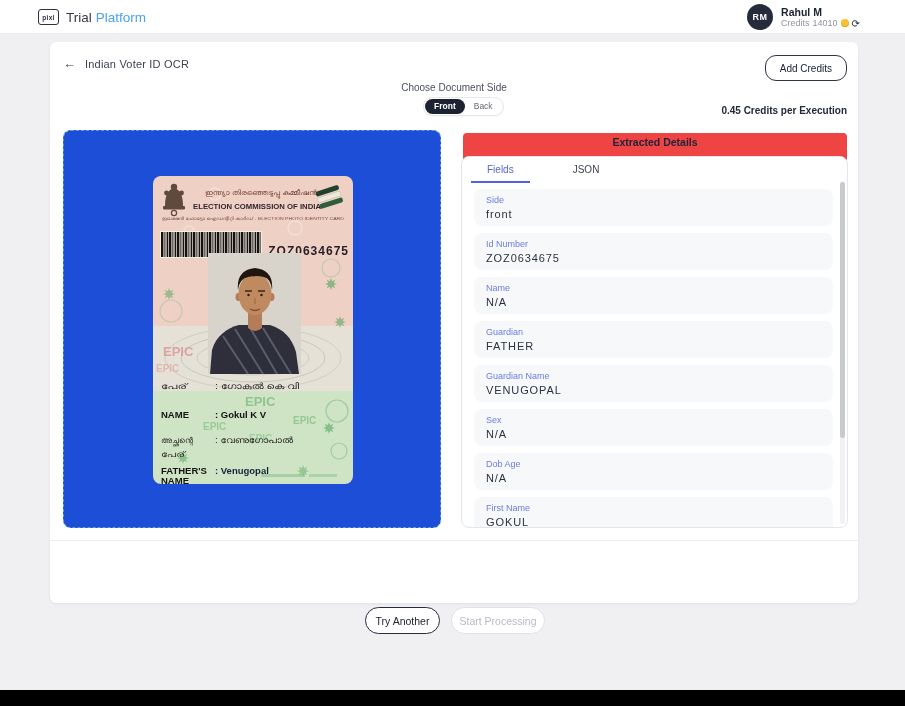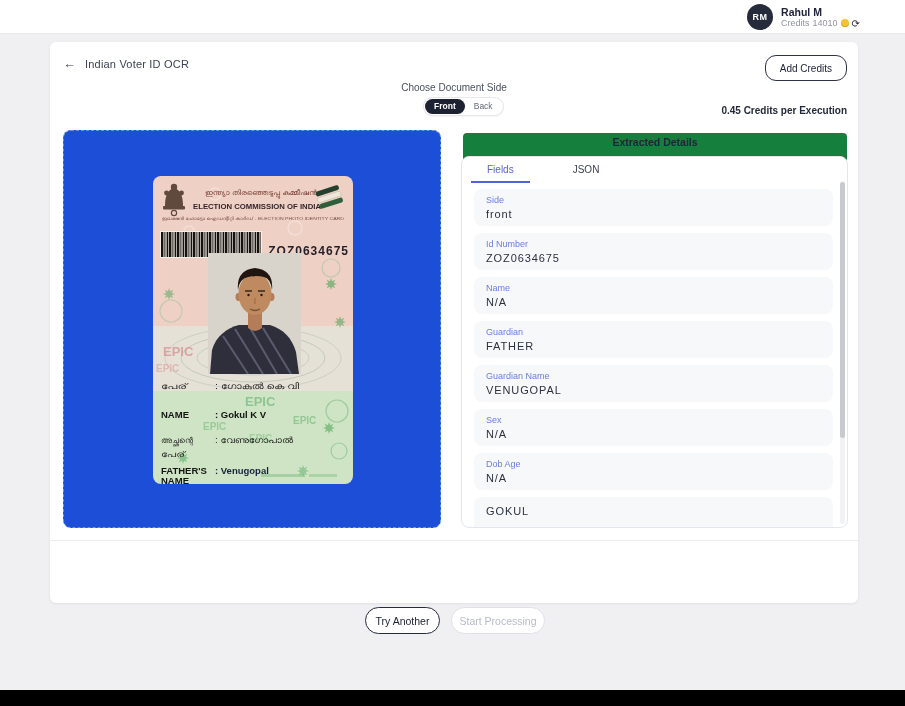--- a/index.html
+++ b/index.html
@@ -29,21 +29,21 @@
   .toggle-wrap { position:absolute; left:373px; top:55px; height:19px; display:inline-flex; align-items:center; border:1px solid #e6e6ec; border-radius:10px; background:#fff; padding:1px; box-shadow:0 1px 2px rgba(0,0,0,.04); }
   .toggle-opt { font-size:8.5px; padding:0 9px; line-height:15px; border-radius:8px; color:#666b76; cursor:pointer; }
   .toggle-opt.active { background:#1d2233; color:#fff; font-weight:bold; }
   .cost-note { position:absolute; right:11px; top:63px; font-size:10px; font-weight:600; color:#23283a; }
 
   
   .preview-panel { position:absolute; left:13px; top:88px; width:378px; height:398px; background:#1d4ed8; border:1px dashed #5b9bd8; border-radius:8px; }
   .voter-svg { position:absolute; left:89px; top:45px; }
 
   
-  .extracted-bar { position:absolute; left:413px; top:91px; width:384px; height:30px; background:#15803d; border-radius:4px; text-align:center; line-height:18px; font-size:10.5px; font-weight:bold; color:#20243a; }
+  .extracted-bar { position:absolute; left:413px; top:91px; width:384px; height:30px; background:#ef4444; border-radius:4px; text-align:center; line-height:18px; font-size:10.5px; font-weight:bold; color:#20243a; }
   .results-panel { position:absolute; left:411px; top:114px; width:387px; height:372px; border:1px solid #e4e6ee; border-radius:8px; background:#fff; overflow:hidden; }
   .tabs { height:26px; display:flex; padding-left:9px;gap:27px; }
   .tab { padding:0 16px; line-height:25px; font-size:10px; color:#3c414c; cursor:pointer; }
   .tab.active { color:#5563d6; border-bottom:2px solid #5361dd; }
   .fields-list { position:absolute; top:26px; left:0; right:0; bottom:0; overflow:hidden; padding:6px 14px 0 12px; }
   .field-card { height:37px; margin-bottom:7px; background:#f7f8fa; border-radius:8px; padding:6px 12px; }
   .field-label { font-size:9px; color:#6b7ce4; line-height:11px; }
   .field-value { font-size:11px; color:#2c3140; letter-spacing:.9px; margin-top:2px; }
   .scroll-track { position:absolute; right:2px; top:24px; bottom:3px; width:5px; background:#f2f2f4; border-radius:3px; }
   .scroll-thumb { position:absolute; top:1px; left:0; width:5px; height:256px; background:#c9cacf; border-radius:3px; cursor:pointer; }
@@ -55,20 +55,25 @@
   .btn-start { left:401px; width:94px; border:1.5px solid #e0e1e8; color:#b8bbc7; cursor:default; }
 
   .taskbar { position:absolute; left:0; bottom:0; width:905px; height:16px; background:#000; }
 
   svg text { font-family:"Liberation Sans", sans-serif; }
 </style>
 </head>
 <body>
 
 <header class="top-header">
+  <div class="brand">
+    <span class="logo-box">pixl</span>
+    <span class="brand-trial">Trial</span>
+    <span class="brand-platform">Platform</span>
+  </div>
   <div class="user-block">
     <div class="avatar">RM</div>
     <div>
       <div class="user-name">Rahul M</div>
       <div class="credits-row">
         <span>Credits</span>
         <span>14010</span>
         <span class="coin"></span>
         <span class="refresh">⟳</span>
       </div>
@@ -232,20 +237,21 @@
           <div class="field-label">Sex</div>
           <div class="field-value">N/A</div>
         </div>
 
         <div class="field-card">
           <div class="field-label">Dob Age</div>
           <div class="field-value">N/A</div>
         </div>
 
         <div class="field-card">
+          <div class="field-label">First Name</div>
           <div class="field-value">GOKUL</div>
         </div>
       </div>
     <div class="scroll-track">
       <div class="scroll-thumb"></div>
     </div>
   </div>
 
   <div class="card-divider"></div>
   <button class="btn btn-try">Try Another</button>

